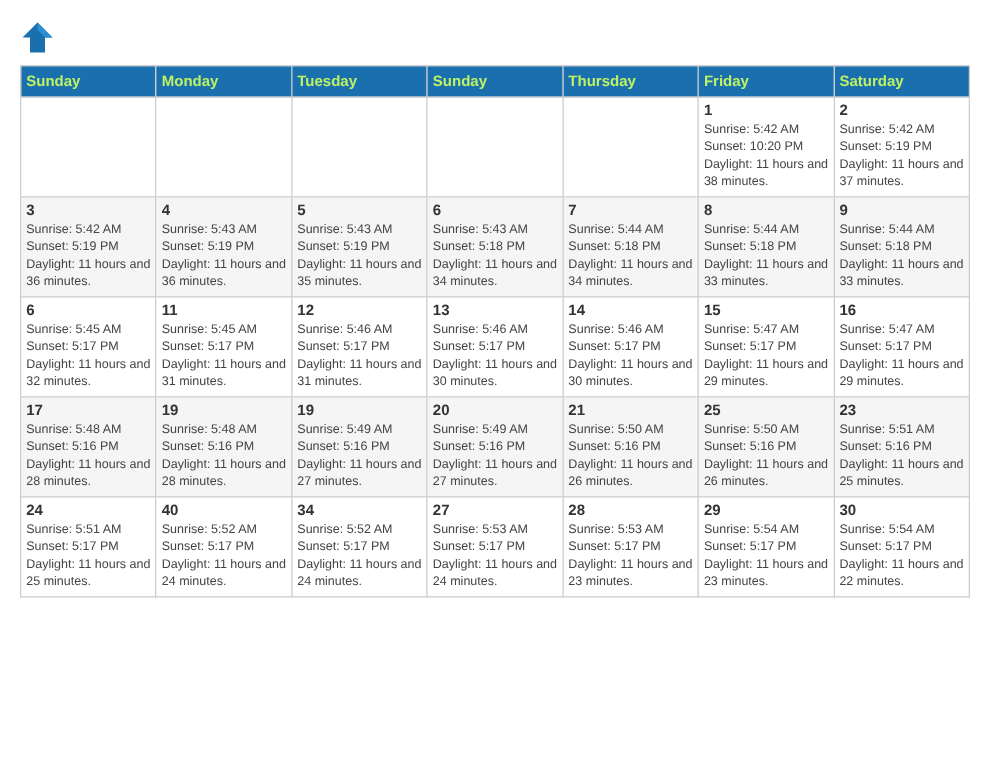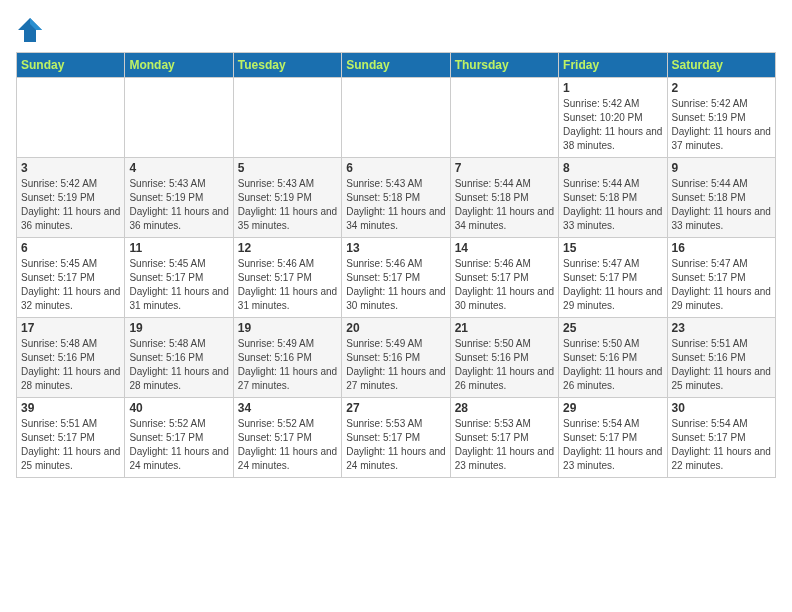--- a/index.html
+++ b/index.html
@@ -286,21 +286,21 @@
         <td>
           <span class="day-num">23</span>
           <div class="day-info">Sunrise: 5:51 AM
 Sunset: 5:16 PM
 Daylight: 11 hours
 and 25 minutes.</div>
         </td>
       </tr>
       <tr>
         <td>
-          <span class="day-num">39</span>
+          <span class="day-num">24</span>
           <div class="day-info">Sunrise: 5:51 AM
 Sunset: 5:17 PM
 Daylight: 11 hours
 and 25 minutes.</div>
         </td>
         <td>
           <span class="day-num">40</span>
           <div class="day-info">Sunrise: 5:52 AM
 Sunset: 5:17 PM
 Daylight: 11 hours

